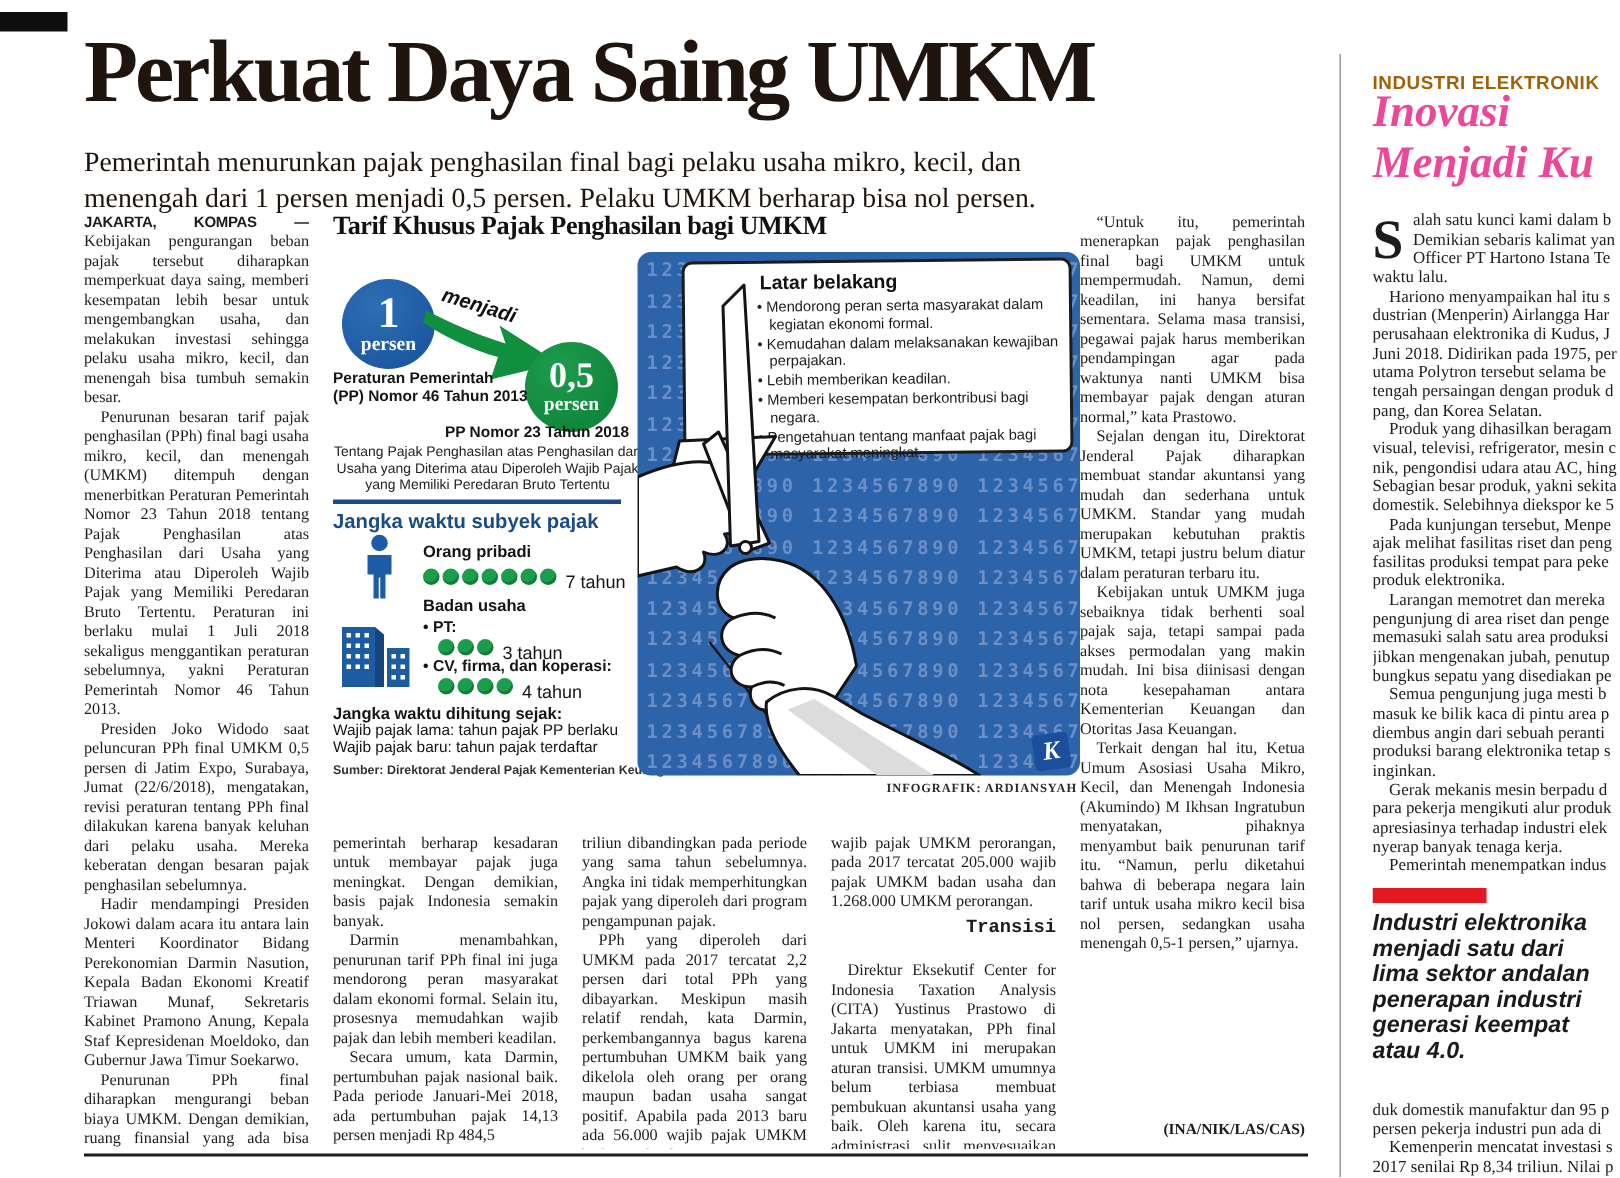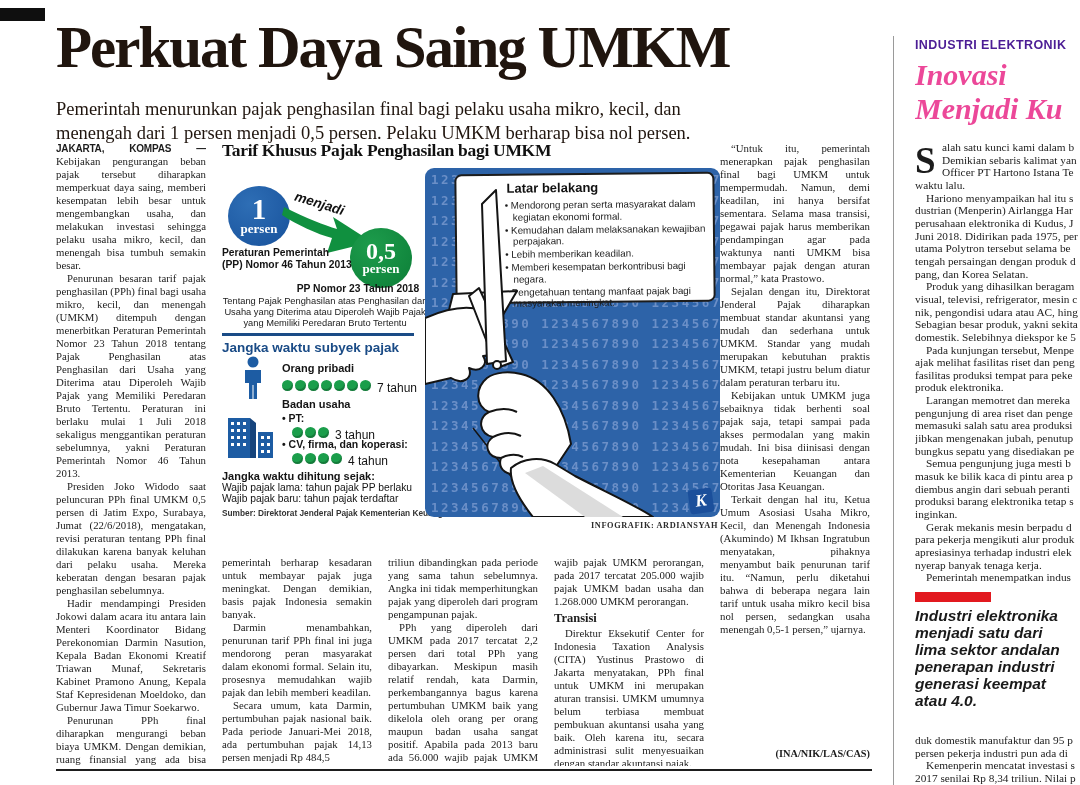--- a/index.html
+++ b/index.html
@@ -19,22 +19,22 @@
        text-align:justify;}
   .col .para{margin:0;text-indent:11px;}
   .col .para.noind{text-indent:0;}
   [data-cont] .para:first-child{text-indent:0;}
   .col1{left:56px;top:142px;height:624px;}
   .col2{left:222px;top:556px;height:210px;}
   .col3{left:388px;top:556px;height:210px;}
   .col4{left:554px;top:556px;height:210px;}
   .col5{left:720px;top:142px;height:624px;}
   .dateline{font-family:"Liberation Sans",sans-serif;font-size:10px;font-weight:bold;letter-spacing:-0.2px;}
-  .subhead{font-family:Liberation Serif, serif;font-size:12.5px;font-weight:bold;
-           margin:4px 0 2px;text-align:left;}
+  .subhead{font-family:Liberation Mono, monospace;font-size:12.5px;font-weight:bold;
+           margin:4px 0 16px;text-align:right;}
   .agency-credit{text-align:right;font-weight:bold;font-size:10.3px;}
   .bottom-rule{position:absolute;left:56px;top:769px;width:816px;height:2px;background:#1d1d1d;}
 
   
   .infographic{position:absolute;left:222px;top:140px;width:498px;height:414px;
                font-family:"Liberation Sans",sans-serif;color:#141414;}
   .ig-title{position:absolute;left:0;top:0;font-family:"Liberation Serif",serif;
             font-weight:bold;font-size:17.5px;letter-spacing:-0.3px;color:#111;}
   .ig-lead{position:absolute;left:0;top:29px;width:206px;text-align:center;
            font-weight:bold;font-size:11.5px;line-height:13px;color:#1a4b86;}
@@ -84,22 +84,22 @@
   .k-logo{position:absolute;left:264px;top:321px;width:24px;height:24px;background:#1b4f9b;
           border-radius:3px;transform:rotate(-8deg);z-index:3;display:flex;align-items:center;
           justify-content:center;color:#fff;font-family:"Liberation Serif",serif;
           font-weight:bold;font-style:italic;font-size:17px;}
   .ig-credit{position:absolute;right:2px;top:381px;font-family:"Liberation Serif",serif;
              font-weight:bold;font-size:8.3px;letter-spacing:0.6px;color:#2b2b2b;}
 
   
   .divider-v{position:absolute;left:893px;top:36px;width:1px;height:749px;background:#9a9a9a;}
   .side{position:absolute;left:915px;top:0;width:165px;height:785px;overflow:hidden;}
-  .kicker{position:absolute;left:0;top:38px;font-family:"Liberation Sans",sans-serif;
-          font-weight:bold;font-size:12.5px;letter-spacing:0.4px;color:#4c1d95;white-space:nowrap;}
+  .kicker{position:absolute;left:0;top:48px;font-family:"Liberation Sans",sans-serif;
+          font-weight:bold;font-size:12.5px;letter-spacing:0.4px;color:#a16207;white-space:nowrap;}
   .side-headline{position:absolute;left:0;top:58px;font-family:"Liberation Serif",serif;
                  font-style:italic;font-size:30px;line-height:34px;color:#ec4899;font-weight:bold;}
   .side-headline .shl{white-space:nowrap;}
   .dropcap{position:absolute;left:0;top:143px;font-family:"Liberation Serif",serif;
            font-weight:bold;font-size:37px;line-height:36px;color:#1c1c1c;}
   .side-body{position:absolute;left:0;top:141px;width:165px;}
   .ln{white-space:nowrap;font-size:11.3px;line-height:12.65px;overflow:hidden;}
   .ln.ind{text-indent:11px;}
   .ln.dc{padding-left:27px;}
   .pq-bar{position:absolute;left:0;top:592px;width:76px;height:10px;background:#e2191f;}

